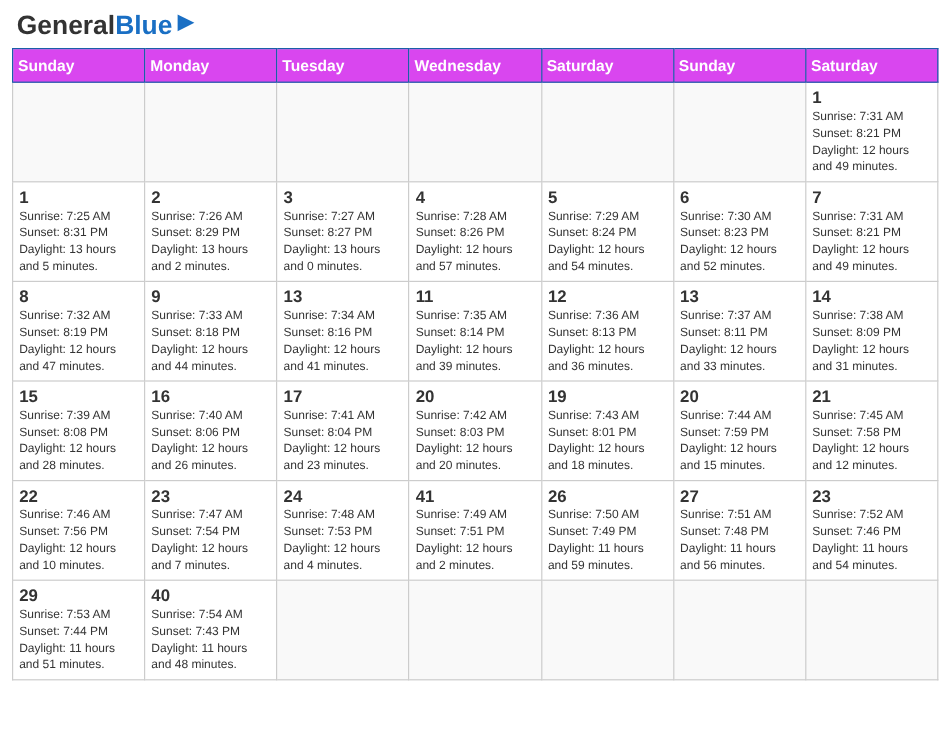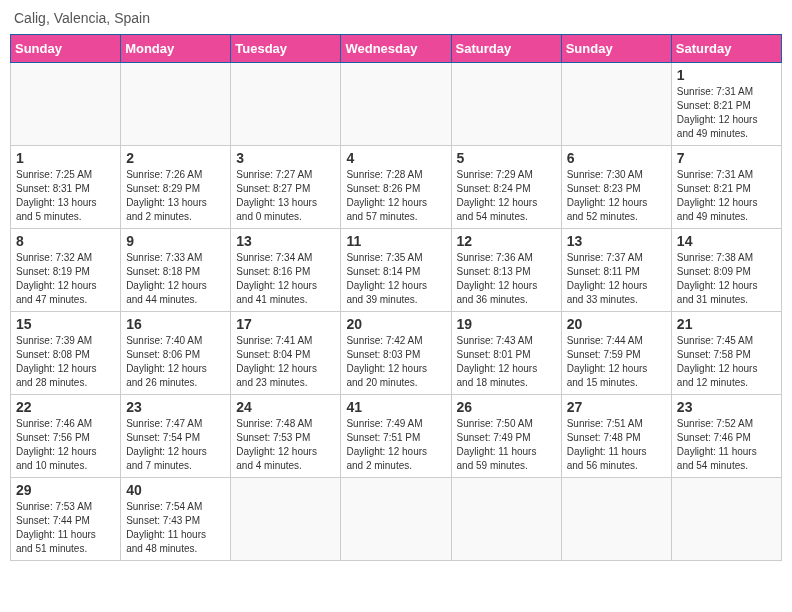--- a/index.html
+++ b/index.html
@@ -28,21 +28,21 @@
     .location {
       font-size: 14px;
       color: #555;
     }
     table {
       width: 100%;
       border-collapse: collapse;
       font-size: 11px;
     }
     thead tr th {
-      background-color: #ec4899;
+      background-color: #d946ef;
       color: white;
       padding: 6px 4px;
       text-align: left;
       font-size: 13px;
       font-weight: bold;
       border: 1px solid #1a5fa8;
     }
     tbody tr td {
       border: 1px solid #ccc;
       vertical-align: top;
@@ -81,22 +81,32 @@
     }
     .logo-arrow-svg {
       margin-left: 2px;
       margin-top: -4px;
     }
   </style>
 </head>
 <body>
 
 <div class="header">
+  <div class="logo-wrapper">
+    <div>
+      <div style="display:flex; align-items:center; line-height:1;">
+        <span class="logo-general">General</span>
+          <span class="logo-blue">Blue</span>
+        <svg class="logo-arrow-svg" width="18" height="18" viewBox="0 0 18 18">
+          <polygon points="2,2 16,9 2,16" fill="#1a6fc4"></polygon>
+        </svg>
+      </div>
+    </div>
+  </div>
   <div class="title-area">
-    <div class="location">Calig, Valencia, Spain</div>
   </div>
 </div>
 
 <table>
   <thead>
     <tr>
     <th>Sunday</th>
         <th>Monday</th>
         <th>Tuesday</th>
         <th>Wednesday</th>

